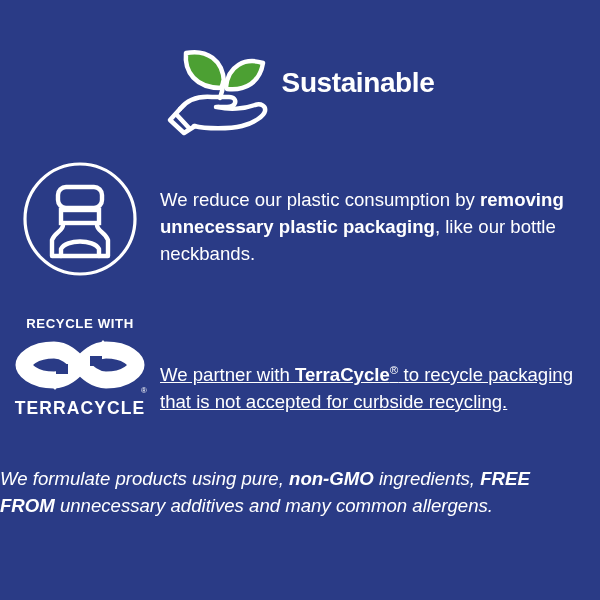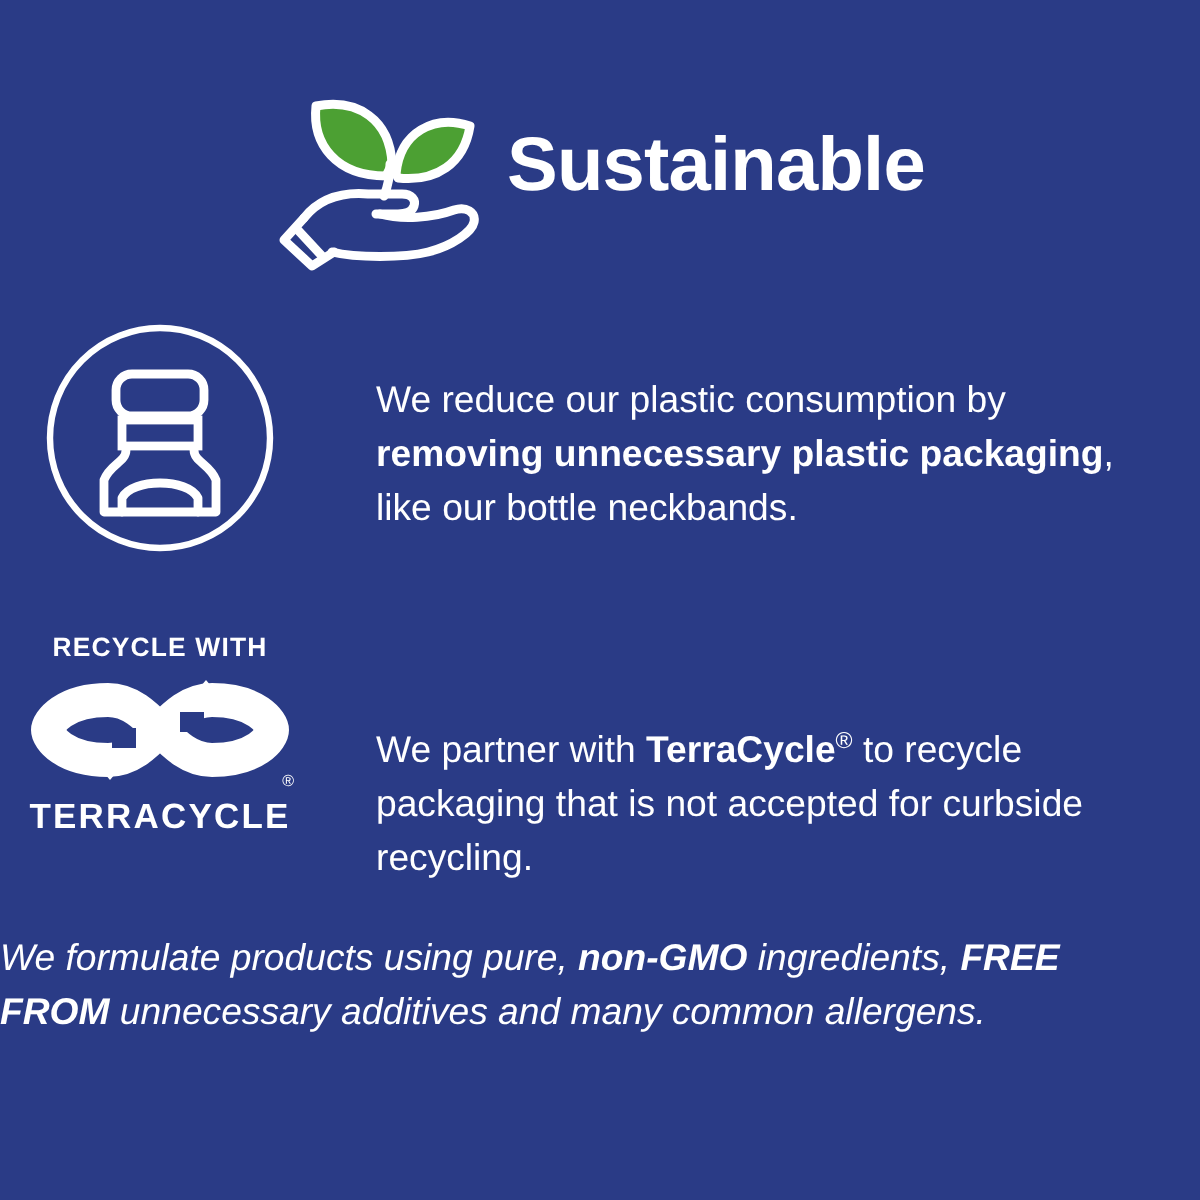--- a/index.html
+++ b/index.html
@@ -37,42 +37,41 @@
   .header-icon {
     width: 108px;
     height: 100px;
     flex: 0 0 auto;
     margin-right: 8px;
     margin-top: 4px;
   }
   .header-text {
     flex: 0 0 auto;
     color: #ffffff;
-    font-size: 38px;
+    font-size: 28px;
     line-height: 1.02;
     font-weight: 600;
     letter-spacing: -0.4px;
     white-space: nowrap;
   }
   .header-text .l1,
   .header-text .l2 { display: block; }
 
   
   .rows {
     position: absolute;
     left: 0;
     top: 160px;
     width: 600px;
   }
   .row {
     position: relative;
     display: flex;
     align-items: flex-start;
     width: 600px;
-    gap: 28px;
   }
   .row-icon {
     flex: 0 0 auto;
     width: 160px;
     display: flex;
     justify-content: center;
     align-items: flex-start;
   }
   .row-body {
     flex: 1 1 auto;
@@ -88,21 +87,21 @@
     vertical-align: super;
     line-height: 0;
   }
 
   
   .row-1 { position: absolute; top: 0px;   left: 0; }
   .row-2 { position: absolute; top: 156px; left: 0; }
   .row-3 { position: absolute; top: 278px; left: 0; }
 
   .row-1 .row-body { padding-top: 27px; }
-  .row-2 .row-body { padding-top: 46px; }
+  .row-2 .row-body { padding-top: 46px; text-decoration: underline; }
   .row-3 .row-body { padding-top: 28px; font-style: italic; }
 
   
   .terracycle {
     width: 150px;
     display: flex;
     flex-direction: column;
     align-items: center;
   }
   .tc-top {

